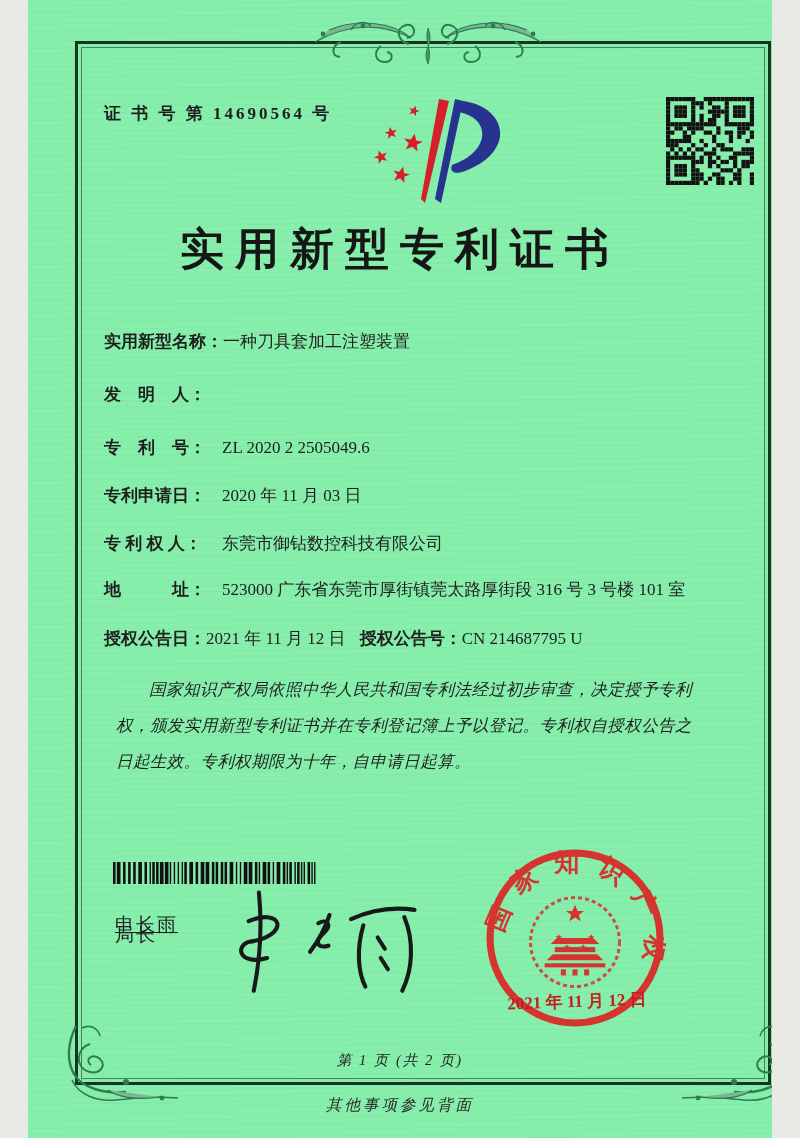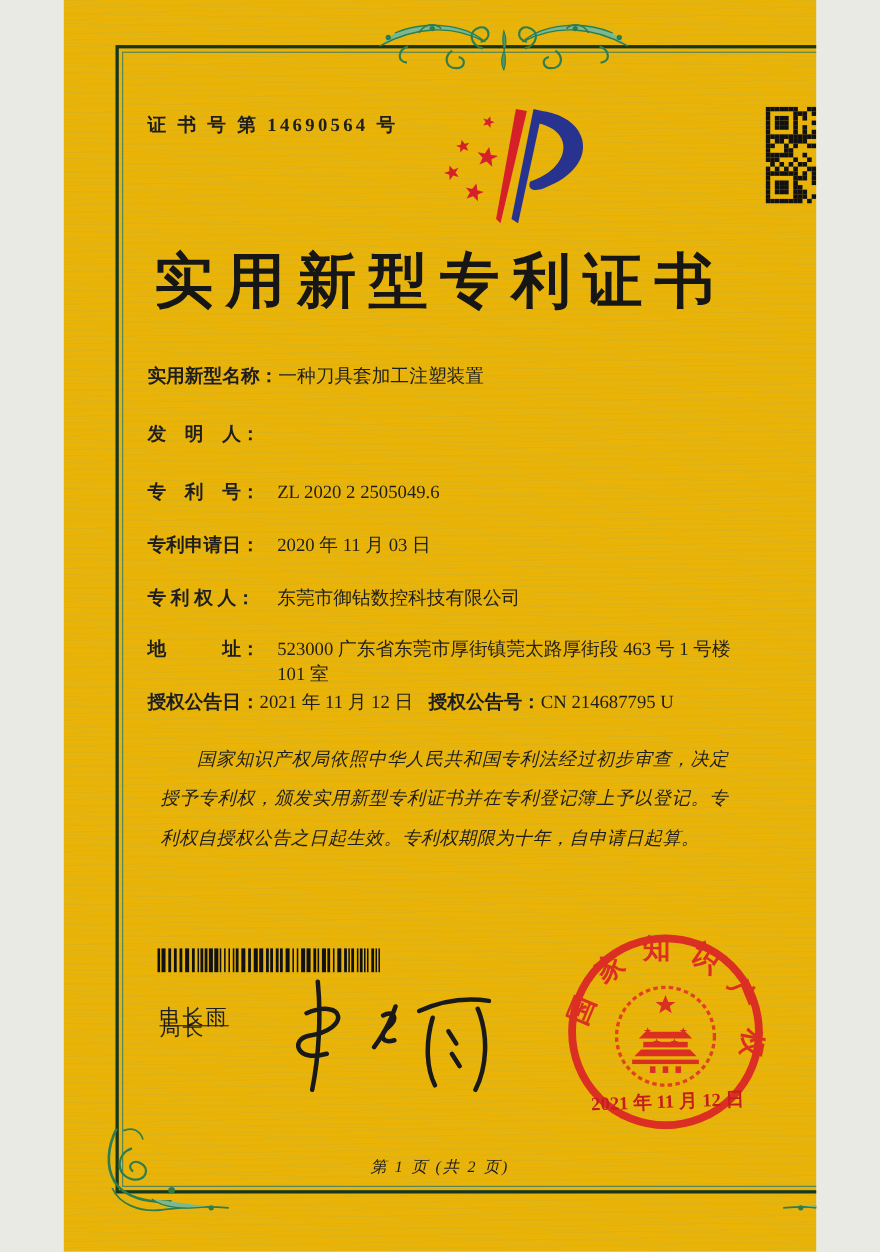--- a/index.html
+++ b/index.html
@@ -1,34 +1,34 @@
 <!DOCTYPE html>
 <html><head>
 <meta charset="utf-8">
 <style>
   html,body{margin:0;padding:0;background:#e9eae4;}
   .page{
-    position:relative;width:684px;height:1138px;margin:0 auto;
-    background:#eab308;overflow:hidden;
+    position:relative;width:744px;height:1138px;margin:0 auto;
+    background:#86efac;overflow:hidden;
     font-family:"Liberation Serif","DejaVu Serif",serif;color:#1e1e1e;
   }
   .texture{
     position:absolute;inset:0;pointer-events:none;
     background:
       repeating-linear-gradient(179deg, rgba(122,170,138,.10) 0 1px, transparent 1px 6px),
       repeating-linear-gradient(1deg, rgba(122,170,138,.05) 0 1px, transparent 1px 9px);
   }
   .frame{position:absolute;left:47px;top:41px;width:690px;height:1038px;border:3px solid #17361f;}
   .frame-inner{position:absolute;inset:3px;border:1px solid #4e7f5d;}
   .orn{position:absolute;pointer-events:none;}
   .cert-no{position:absolute;left:76px;top:102px;font-size:17px;letter-spacing:3px;font-weight:bold;}
   .logo{position:absolute;left:323px;top:95px;width:168px;height:114px;}
   .qr{position:absolute;left:638px;top:97px;width:90px;height:90px;}
   .title{position:absolute;left:0;right:0;top:220px;margin:0;text-align:center;
-         font-size:54px;font-weight:bold;letter-spacing:11px;color:#161616;}
+         font-size:44px;font-weight:bold;letter-spacing:11px;color:#161616;}
   .field-row{position:absolute;left:76px;right:70px;display:flex;align-items:flex-start;
              font-size:17px;line-height:23px;}
   .r0{top:330px}.r1{top:383px}.r2{top:436px}.r3{top:484px}.r4{top:532px}.r5{top:578px}.r6{top:627px}
   .flabel{flex:0 0 118px;font-weight:bold;white-space:nowrap;}
   .fvalue{flex:1;}
   .pair{display:flex;}
   .pair .flabel{flex:0 0 auto;}
   .pair2{margin-left:14px;}
   .paras{position:absolute;left:76px;right:68px;top:660px;font-size:16.5px;line-height:36px;
          text-align:justify;letter-spacing:.4px;}
@@ -374,21 +374,21 @@
   <div class="field-row r3">
     <span class="flabel">专利申请日：</span>
     <span class="fvalue">2020 年 11 月 03 日</span>
   </div>
   <div class="field-row r4">
     <span class="flabel">专 利 权 人：</span>
     <span class="fvalue">东莞市御钻数控科技有限公司</span>
   </div>
   <div class="field-row r5">
     <span class="flabel">地　　　址：</span>
-    <span class="fvalue">523000 广东省东莞市厚街镇莞太路厚街段 463 号 1 号楼 101 室</span>
+    <span class="fvalue">523000 广东省东莞市厚街镇莞太路厚街段 316 号 3 号楼 101 室</span>
   </div>
   <div class="field-row r6">
     <span class="pair">
       <span class="flabel">授权公告日：</span>
       <span>2021 年 11 月 12 日</span>
     </span>
     <span class="pair pair2">
       <span class="flabel">授权公告号：</span>
       <span>CN 214687795 U</span>
     </span>
@@ -487,13 +487,14 @@
       <path d="M-28,18 L28,18 L22,12 L-22,12 Z"></path>
       <rect x="-30" y="21" width="60" height="4"></rect>
       <rect x="-14" y="27" width="5" height="6"></rect>
       <rect x="-2.5" y="27" width="5" height="6"></rect>
       <rect x="9" y="27" width="5" height="6"></rect>
     </g>
   </svg>
   <div class="seal-date">2021 年 11 月 12 日</div>
 
   <div class="page-no">第 1 页 (共 2 页)</div>
+  <div class="back-note">其他事项参见背面</div>
 </div>
 
 </body></html>

